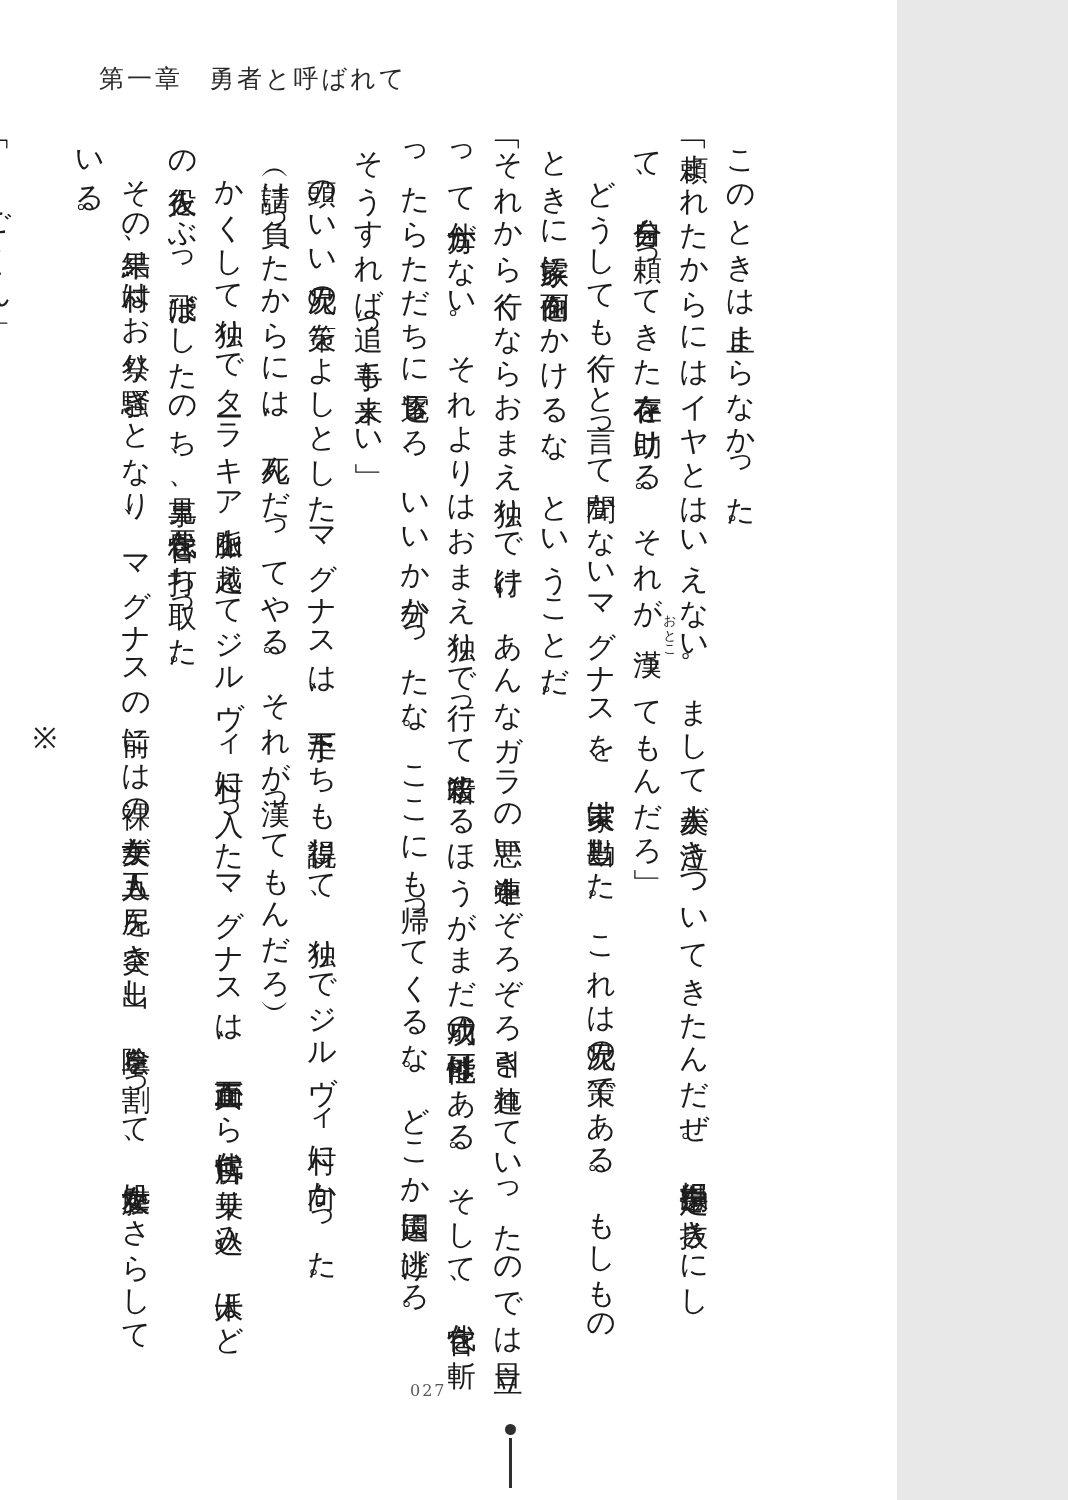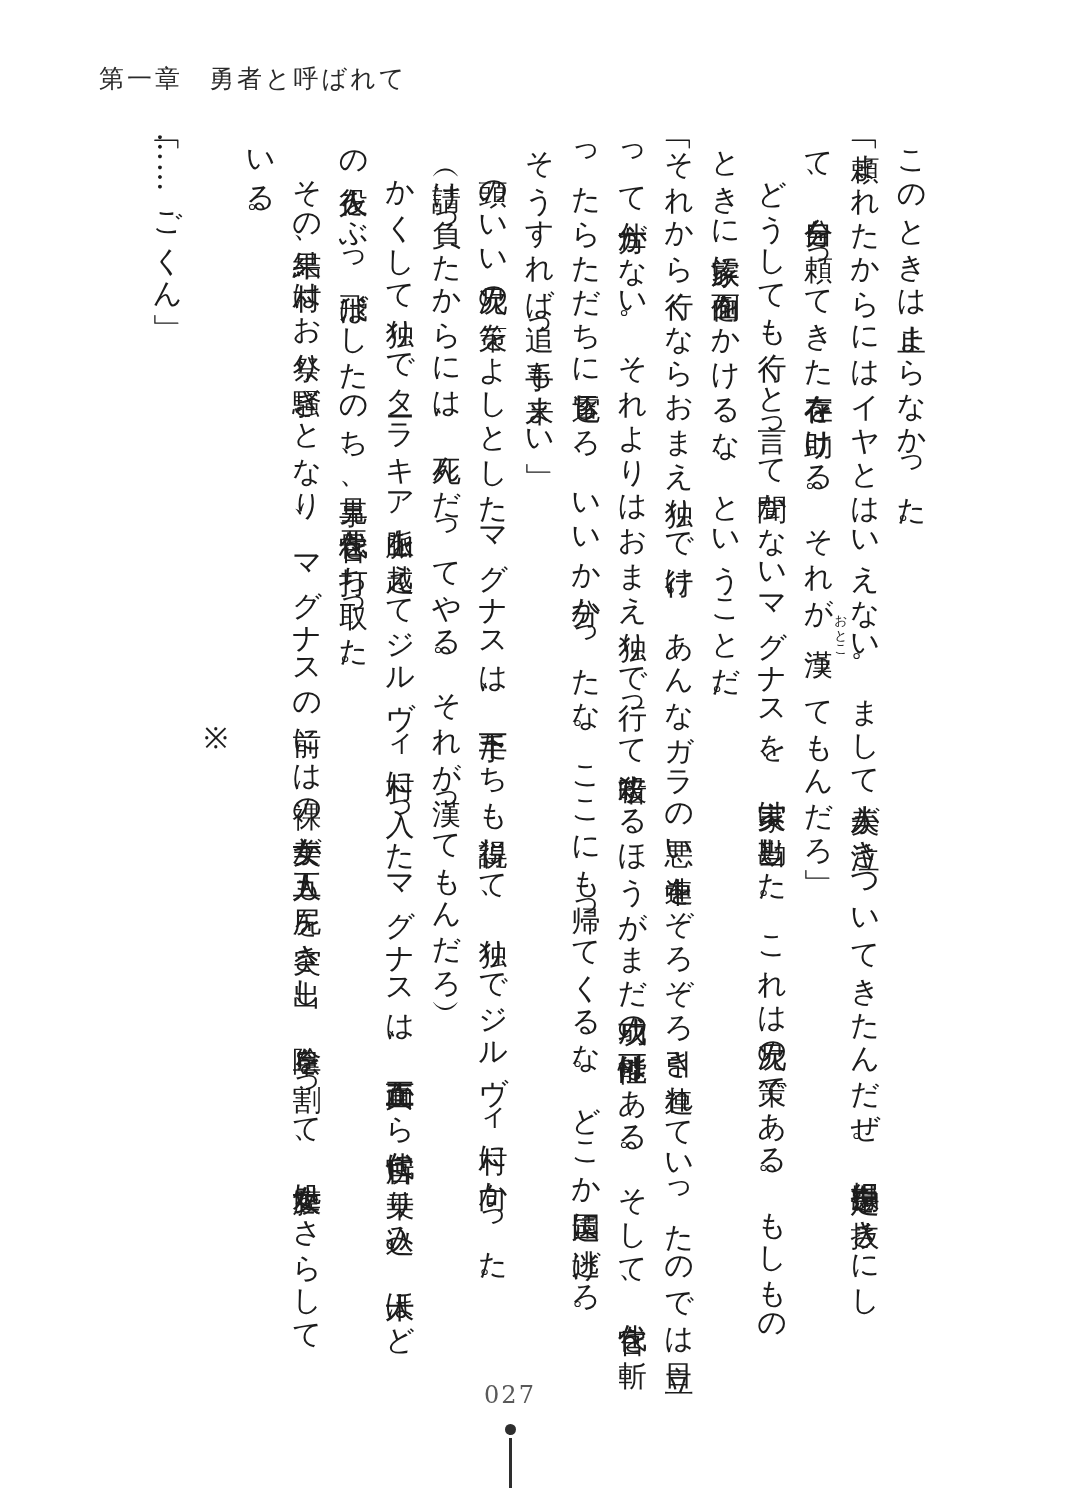--- a/index.html
+++ b/index.html
@@ -1,18 +1,18 @@
 <!DOCTYPE html>
 <html><head>
 <meta charset="utf-8">
 <style>
   html, body { margin: 0; padding: 0; background: #e8e8e8; }
   .page {
     position: relative;
-    width: 1068px;
+    width: 897px;
     height: 1500px;
     background: #ffffff;
     overflow: hidden;
     font-family: "DejaVu Serif", "Liberation Serif", serif;
     color: #1c1c1c;
   }
   .chapter-header {
     position: absolute;
     top: 62px;
     left: 99px;
@@ -37,22 +37,21 @@
   .page-text p { margin: 0; padding: 0; }
   .page-text p.indent { text-indent: 1em; }
   .page-text p.divider { text-align: center; }
   ruby { ruby-position: over; }
   rt { font-size: 13px; letter-spacing: 0; color: #2a2a2a; }
   .page-number {
     position: absolute;
     top: 1381px;
     left: 410px;
     width: 200px;
-    text-align: center;
-    font-size: 24px;
+    font-size: 16px;
     letter-spacing: 2px;
     color: #595959;
   }
   .footer-dot {
     position: absolute;
     left: 505px;
     top: 1424px;
     width: 11px;
     height: 11px;
     border-radius: 50%;

